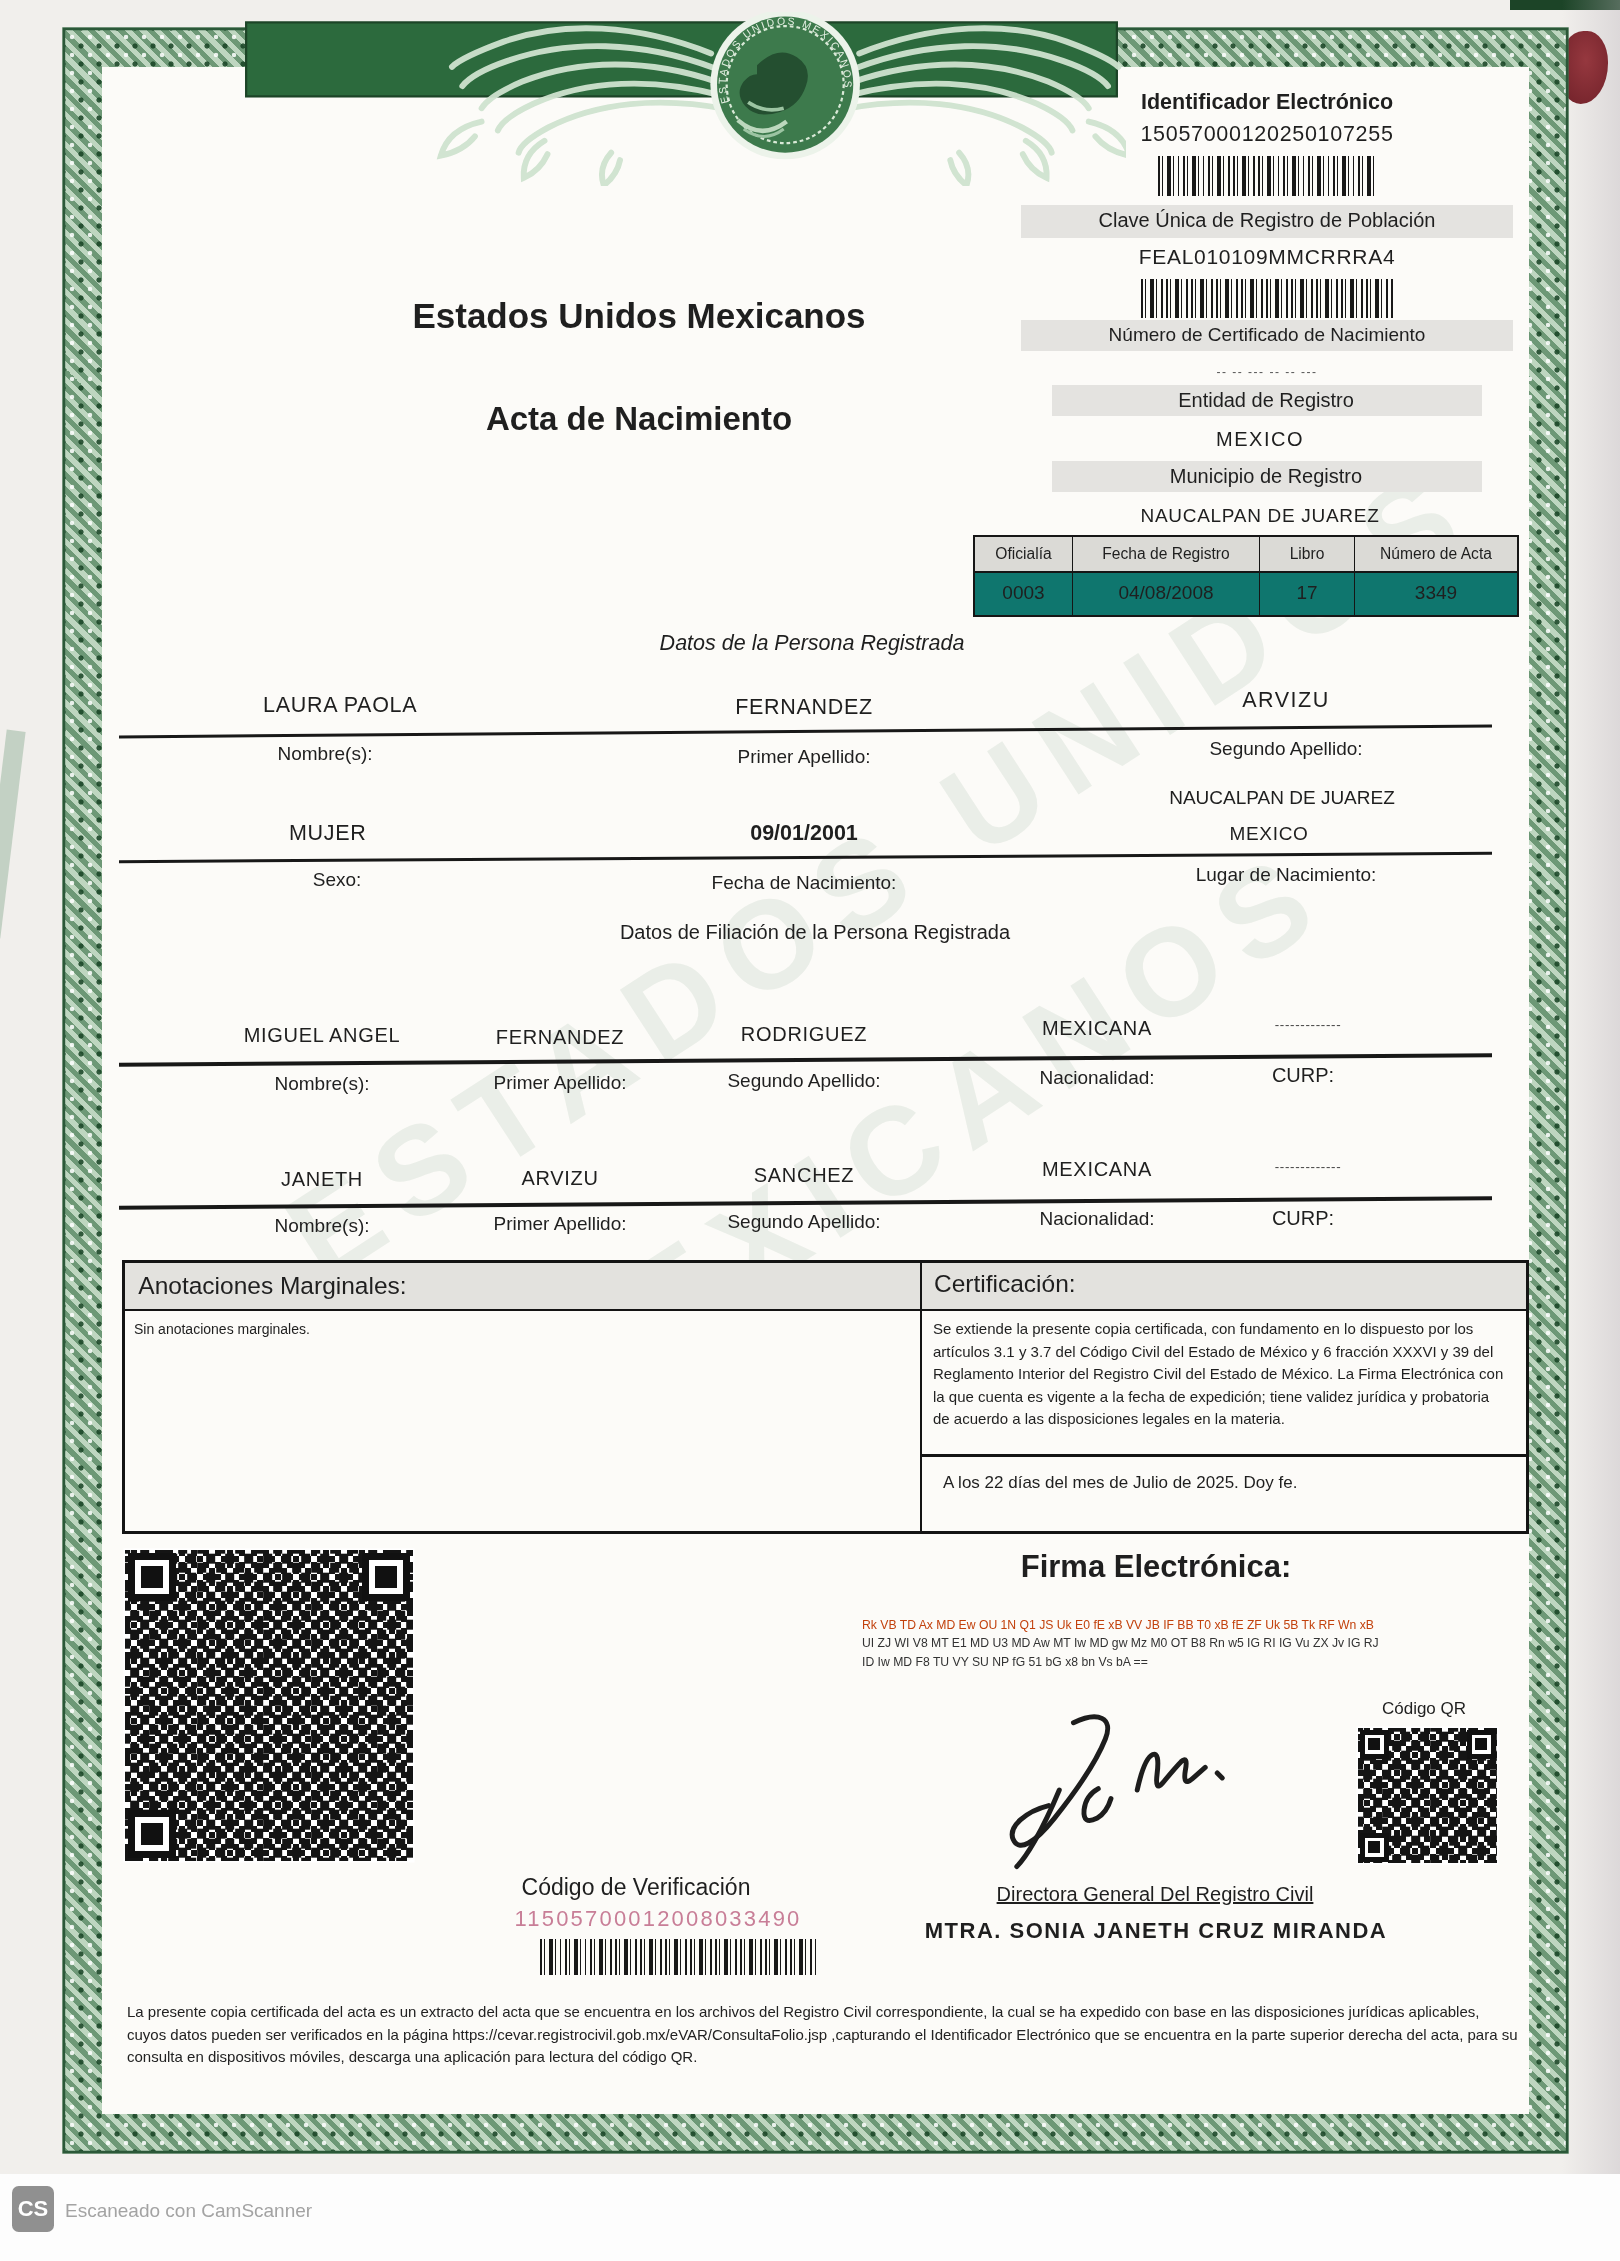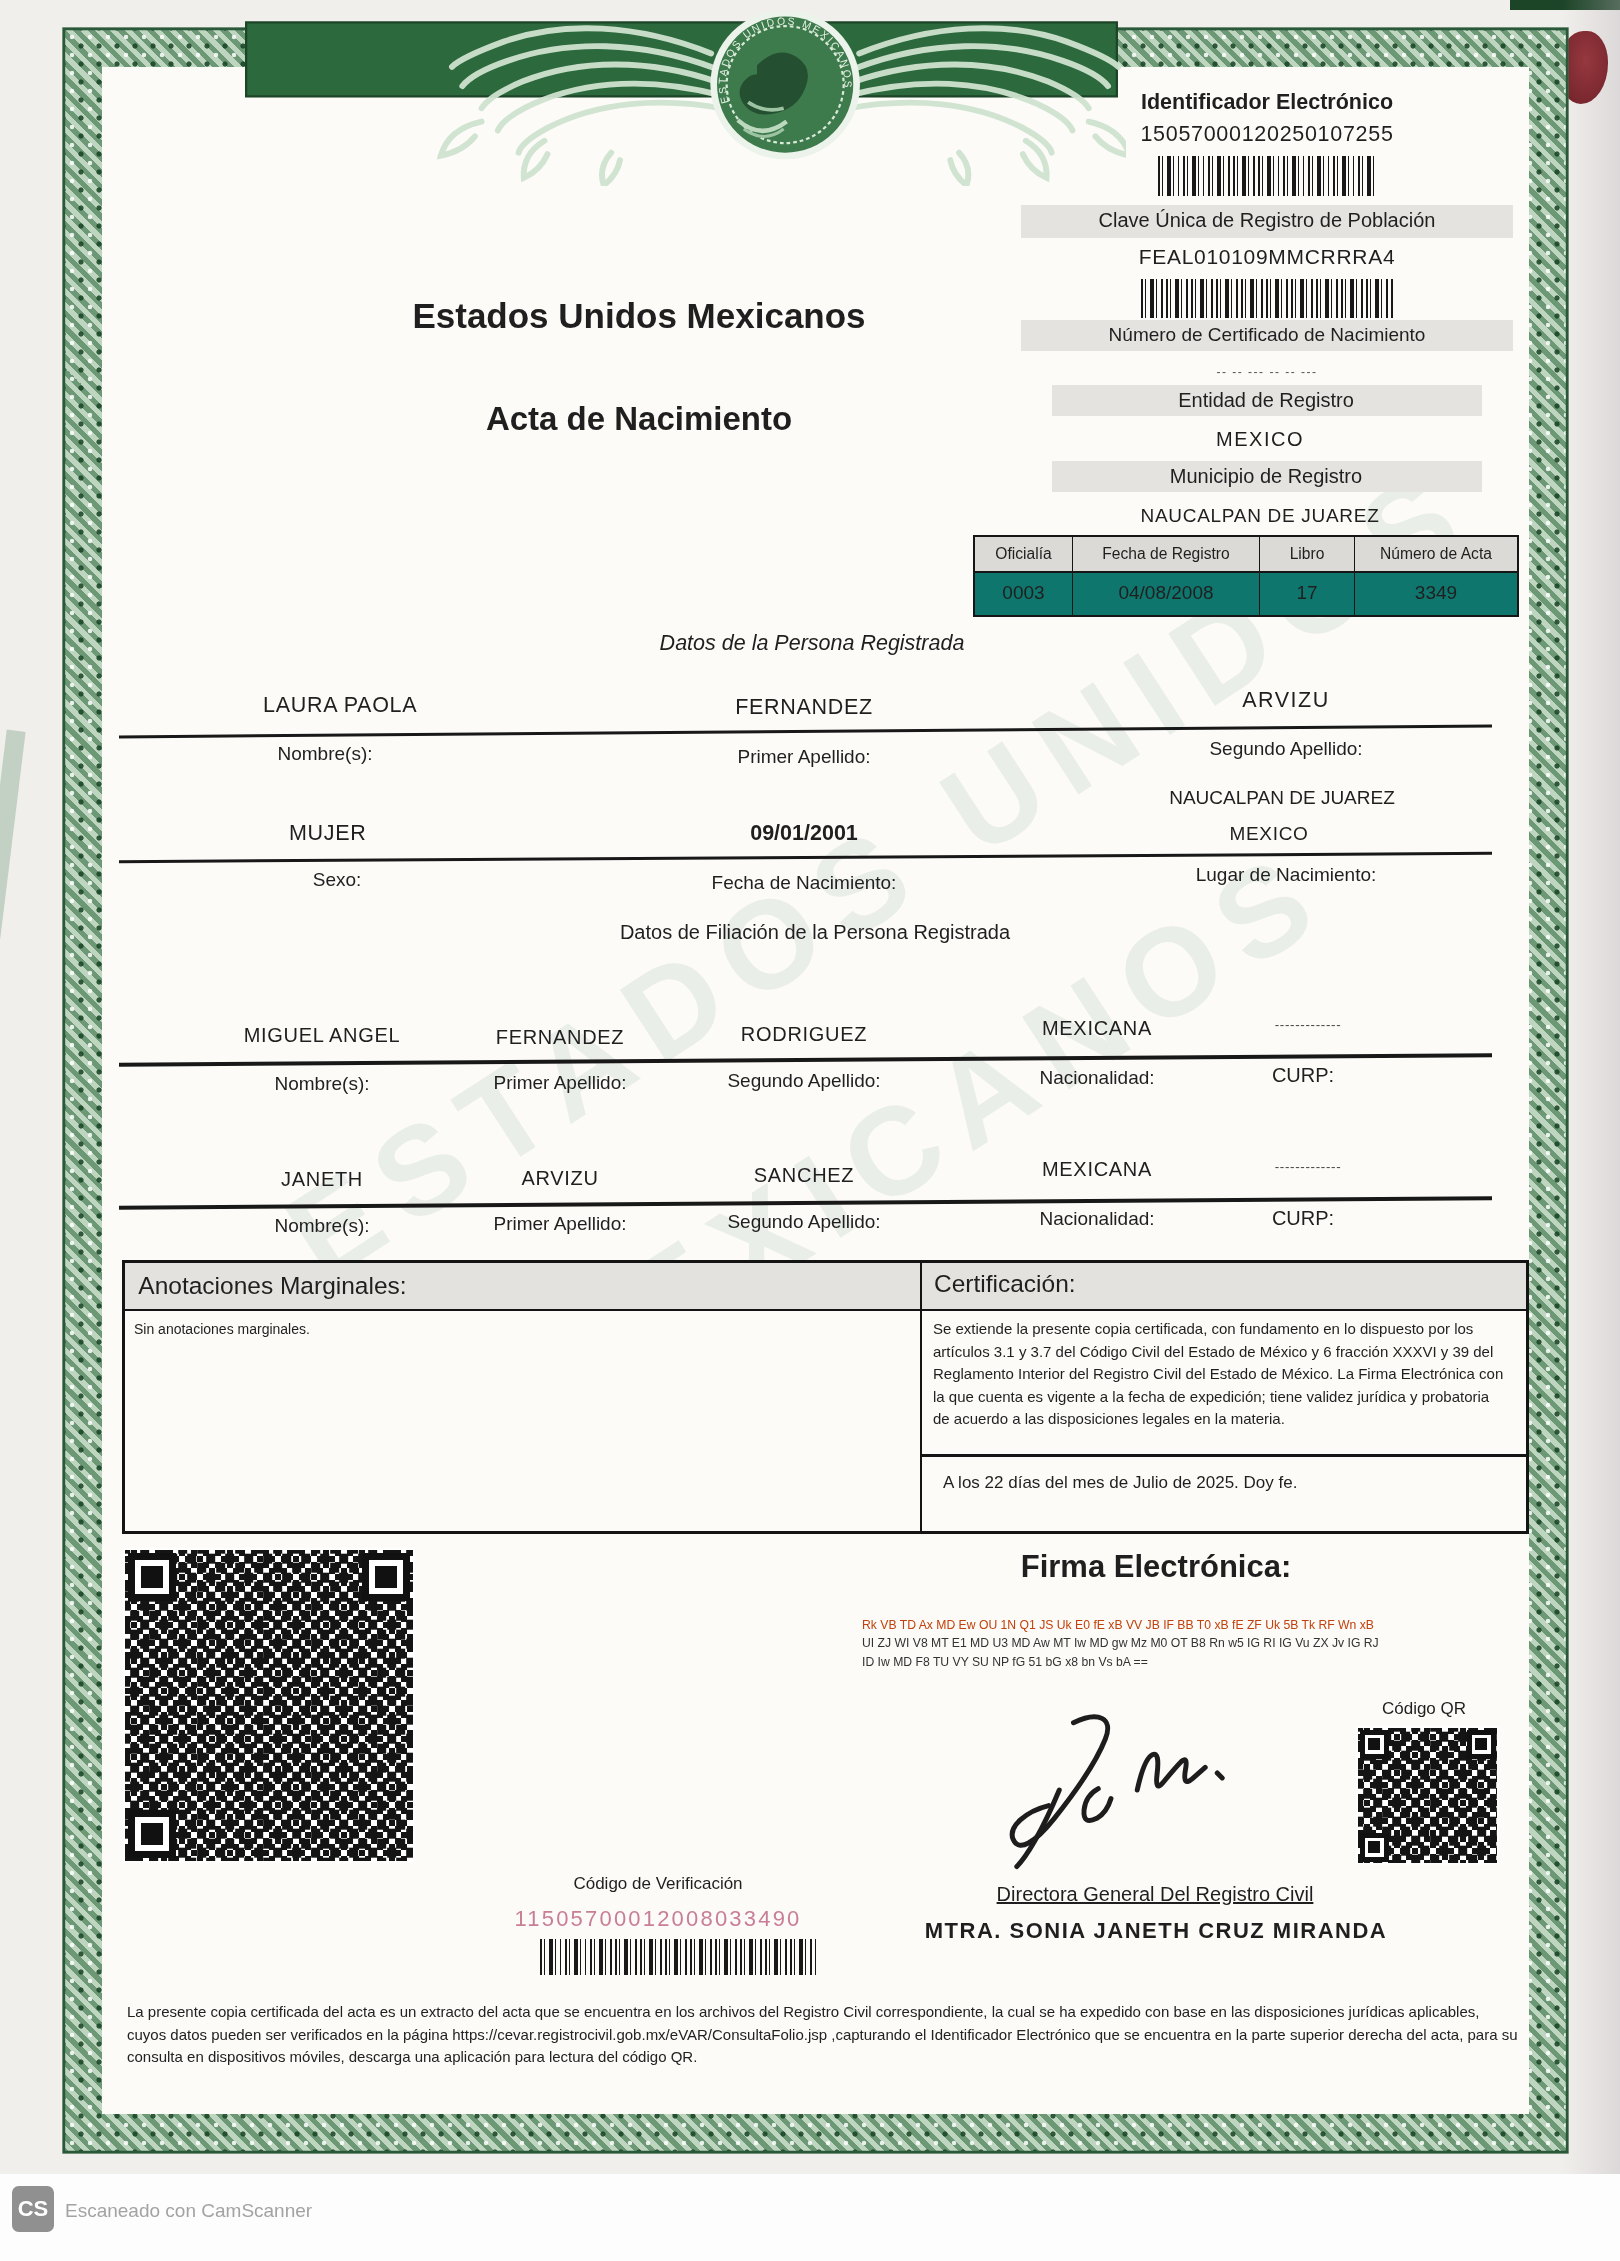--- a/index.html
+++ b/index.html
@@ -202,21 +202,21 @@
   <div class="abs cx" style="left:1424px;top:1699px;font-size:17px;white-space:nowrap;">Código QR</div>
   <div class="qr" style="left:1358px;top:1728px;width:139px;height:135px;">
     <div class="fp small" style="left:1.5px;top:1.5px;width:19px;height:19px;"></div>
     <div class="fp small" style="right:1.5px;top:1.5px;width:19px;height:19px;"></div>
     <div class="fp small" style="left:1.5px;bottom:1.5px;width:19px;height:19px;"></div>
   </div>
 
   <div class="abs cx" style="left:1155px;top:1883px;font-size:20px;white-space:nowrap;text-decoration:underline;">Directora General Del Registro Civil</div>
   <div class="abs cx" style="left:1156px;top:1918px;font-size:22px;font-weight:600;letter-spacing:1.5px;white-space:nowrap;">MTRA. SONIA JANETH CRUZ MIRANDA</div>
 
-  <div class="abs cx" style="left:658px;top:1874px;font-size:17px;white-space:nowrap;">Código de Verificación</div>
+  <div class="abs cx" style="left:636px;top:1874px;font-size:23px;white-space:nowrap;">Código de Verificación</div>
   <div class="abs cx" style="left:658px;top:1906px;font-size:22px;letter-spacing:2.2px;color:#c87e97;white-space:nowrap;">11505700012008033490</div>
   <div class="barcode" style="left:540px;top:1939px;width:276px;height:36px;"></div>
 
   <div class="abs" style="left:127px;top:2001px;width:1393px;font-size:15px;line-height:1.5;color:#222;">La presente copia certificada del acta es un extracto del acta que se encuentra en los archivos del Registro Civil correspondiente, la cual se ha expedido con base en las disposiciones jurídicas aplicables, cuyos datos pueden ser verificados en la página https://cevar.registrocivil.gob.mx/eVAR/ConsultaFolio.jsp ,capturando el Identificador Electrónico que se encuentra en la parte superior derecha del acta, para su consulta en dispositivos móviles, descarga una aplicación para lectura del código QR.</div>
 
   <div class="abs" style="left:0;bottom:0;width:100%;height:87px;background:#fdfdfd;"></div>
   <div class="csicon">CS</div>
   <div class="abs" style="left:65px;top:2200px;font-size:19px;color:#a3a3a3;">Escaneado con CamScanner</div>
 
 </div>

